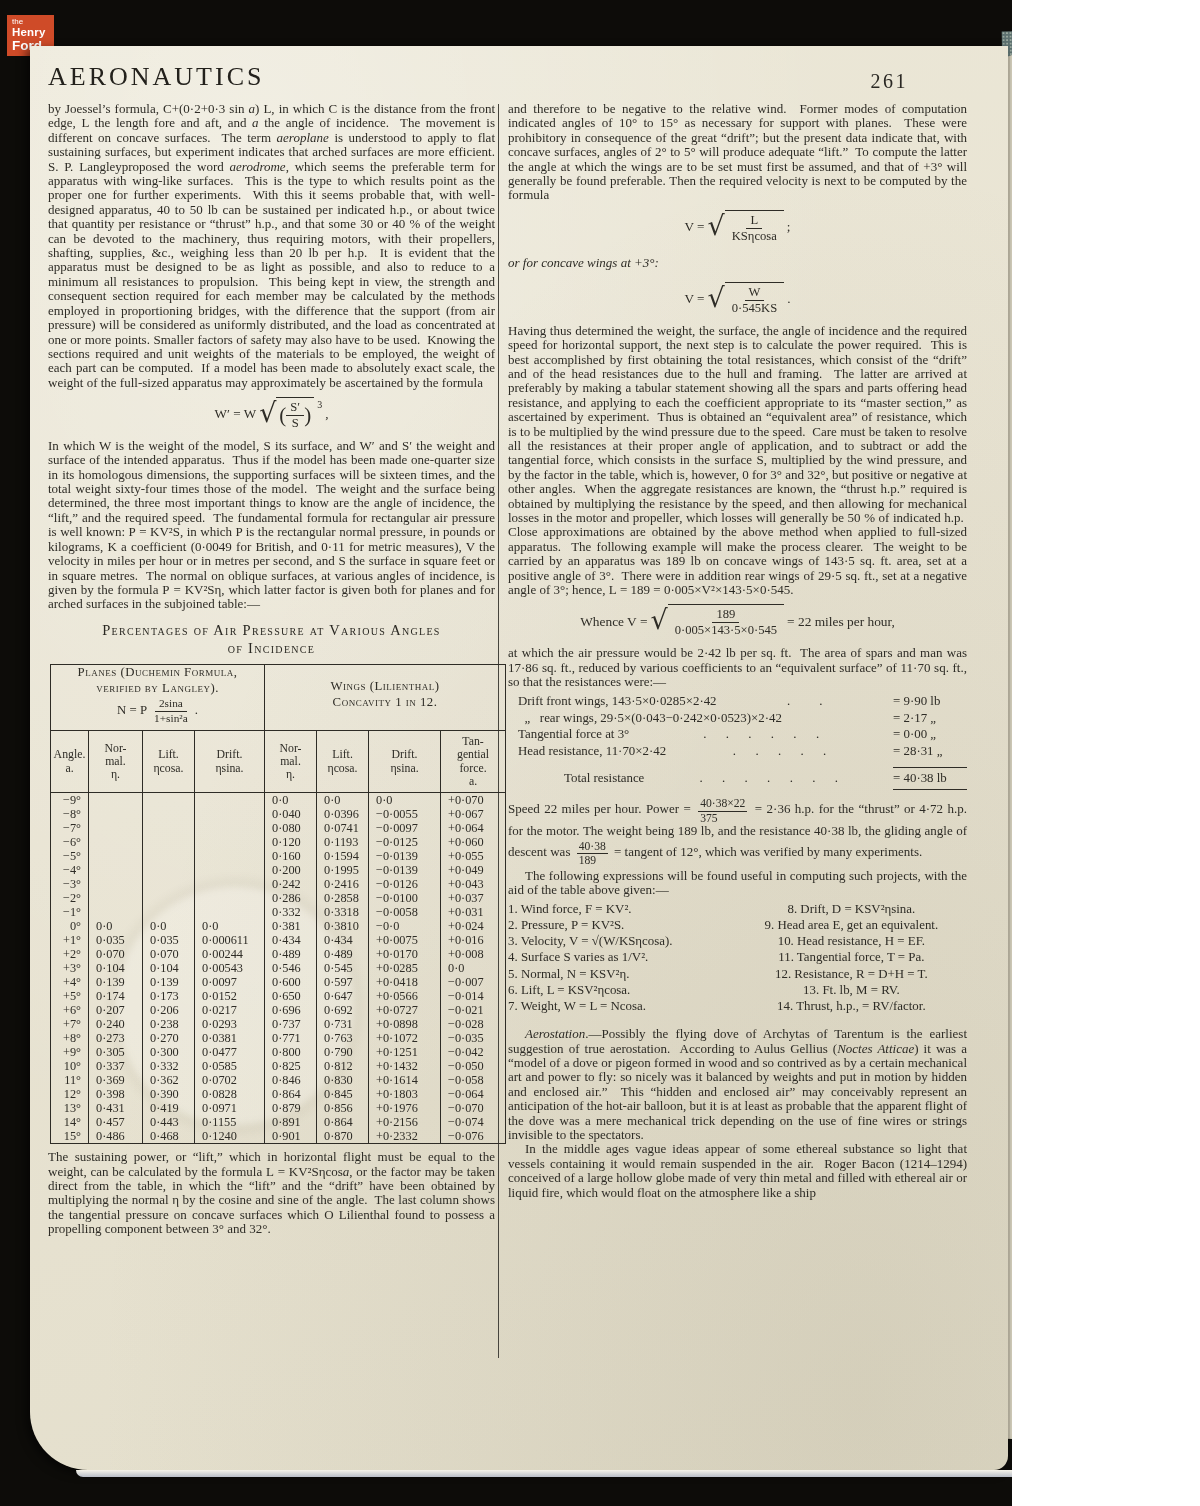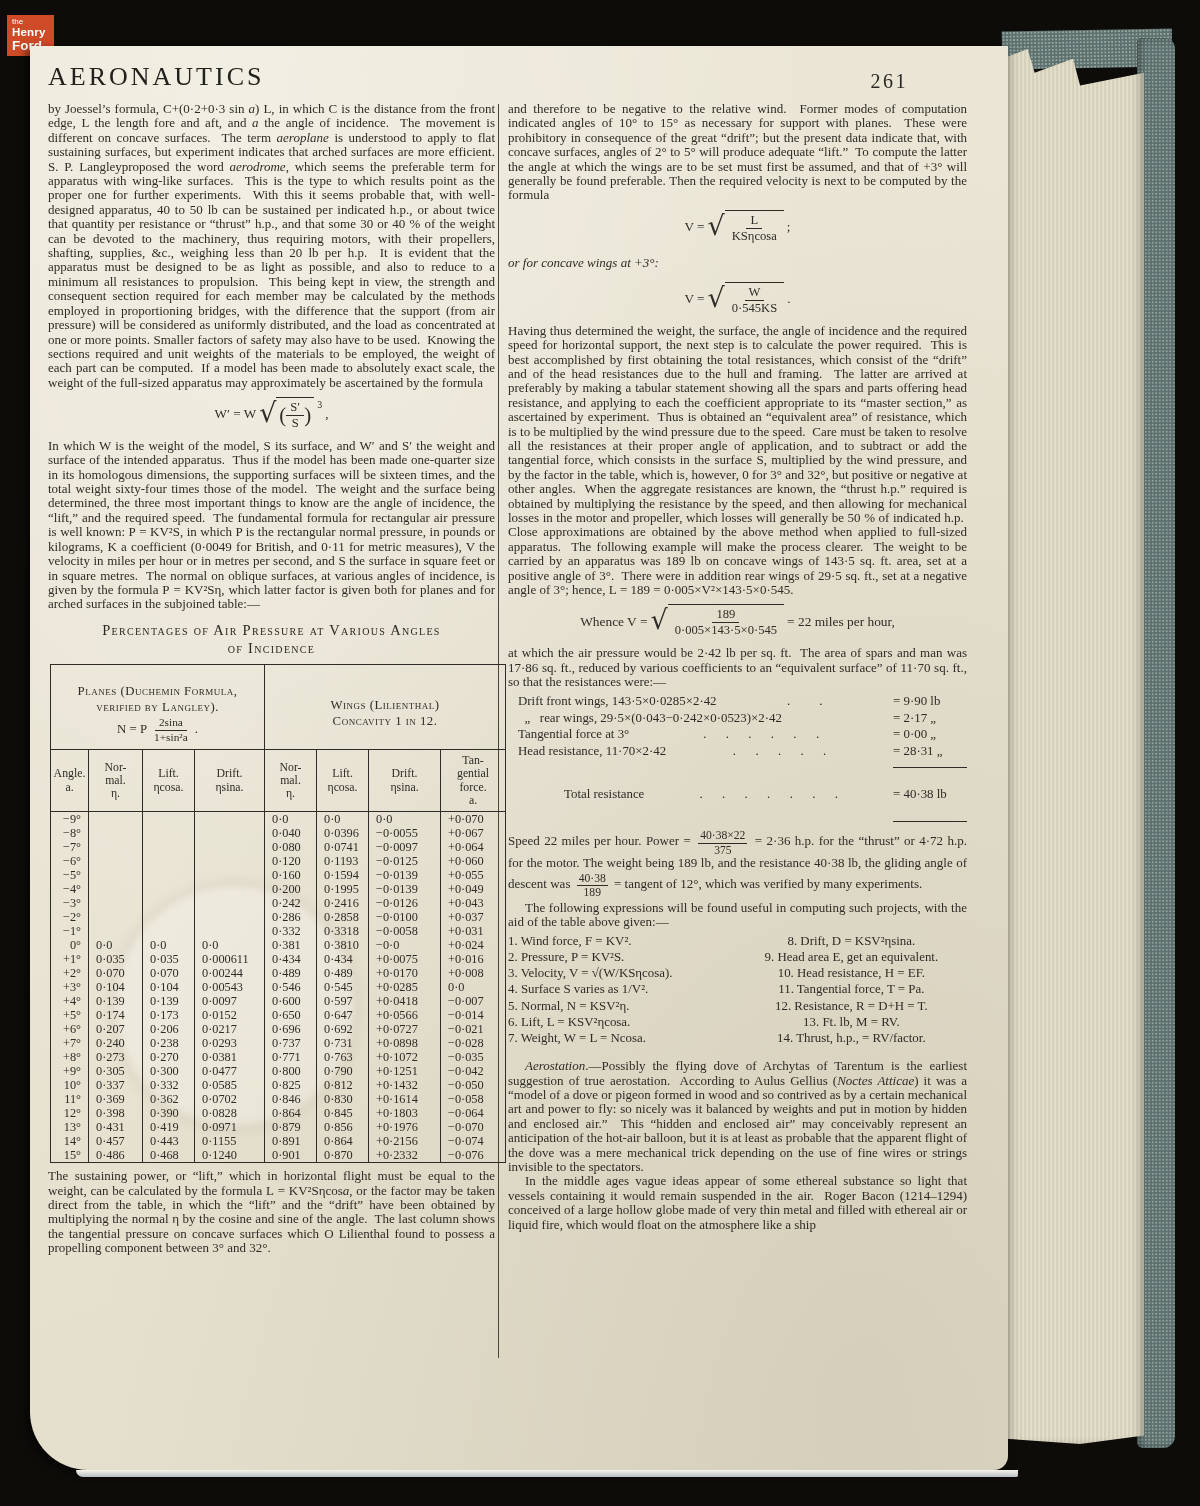--- a/index.html
+++ b/index.html
@@ -1,16 +1,16 @@
 <!DOCTYPE html>
 <html><head>
 <meta charset="utf-8">
 <style>
   html,body{margin:0;padding:0;}
-  .scene{position:relative;width:1200px;height:1506px;background:#0d0c09;overflow:hidden;
+  .scene{position:relative;width:1012px;height:1506px;background:#0d0c09;overflow:hidden;
          font-family:"Liberation Serif",serif;color:#2e2c26;}
   
   .logo{position:absolute;left:7px;top:15px;width:47px;height:41px;background:#cf4b28;
         color:#fff;font-family:"Liberation Sans",sans-serif;padding:3px 0 0 5px;box-sizing:border-box;line-height:1;}
   .logo-the{display:block;font-size:8px;}
   .logo-henry{display:block;font-size:11.5px;font-weight:bold;margin-top:1px;letter-spacing:.2px;}
   .logo-ford{display:block;font-size:13.5px;font-weight:bold;}
   .cover-top{position:absolute;left:1002px;top:30px;width:170px;height:38px;transform:rotate(-1deg);
         background-color:#5d7170;background-image:radial-gradient(circle,#9aa99f 0.7px,transparent 1px);background-size:3.5px 3.5px;}
   .cover-right{position:absolute;left:1137px;top:38px;width:38px;height:1410px;border-radius:4px 10px 12px 6px;
@@ -44,48 +44,48 @@
   .lead-in{margin:12px 0;text-align:left;font-style:italic;}
   
   .formula{display:flex;align-items:center;justify-content:center;gap:3px;margin:7px 0 8px;font-size:13.2px;line-height:1.15;}
   .rad{font-size:27px;line-height:.8;margin-right:-3px;transform:translateY(-1px);font-family:"DejaVu Sans",sans-serif;}
   .vinc{display:inline-flex;align-items:center;border-top:1.4px solid #2e2c26;padding:2px 3px 0 3px;}
   .frac{display:inline-flex;flex-direction:column;align-items:center;font-size:12.6px;line-height:1.18;}
   .frac .fn{border-bottom:1px solid #2e2c26;padding:0 4px;}
   .frac .fd{padding:0 4px;}
   .paren{font-size:21px;line-height:.9;}
   .fexp{font-size:10px;transform:translateY(-9px);display:inline-block;}
-  .ifrac{display:inline-flex;flex-direction:column;align-items:center;font-size:11.6px;line-height:1.18;
+  .ifrac{display:inline-flex;flex-direction:column;font-size:11.6px;line-height:1.18;
          vertical-align:middle;margin:0 3px;transform:translateY(1px);}
   .ifrac .fn{border-bottom:1px solid #2e2c26;padding:0 2px;}
   .ifrac .fd{padding:0 2px;}
   
   .table-caption{margin:9px 0 7px;text-align:center;font-variant:small-caps;letter-spacing:1.3px;font-size:14.5px;line-height:1.25;color:#2a2822;}
   table.ptable{border-collapse:collapse;width:455px;margin-left:2px;table-layout:fixed;
         border:1.6px solid #2e2c26;color:#2e2c26;}
   .ptable th,.ptable td{border-left:1px solid #2e2c26;font-weight:normal;}
   .ptable th:first-child,.ptable td:first-child{border-left:none;}
   .ptable td:nth-child(5){border-left-width:1.5px;}
   .ghead{border-bottom:1.4px solid #2e2c26;font-variant:small-caps;letter-spacing:.5px;
-         font-size:12.8px;line-height:1.22;padding:19px 3px 5px;text-align:center;vertical-align:middle;}
+         font-size:12.8px;line-height:1.22;padding:0 3px 5px;text-align:center;vertical-align:middle;}
   .ghead .frm{display:flex;justify-content:center;align-items:center;gap:3px;font-variant:normal;letter-spacing:0;margin-top:1px;}
   .ghead .frac{font-size:11.3px;}
   .colhead th{border-bottom:1.4px solid #2e2c26;font-size:11.8px;line-height:1.13;padding:4px 1px;
          white-space:pre-line;text-align:center;vertical-align:middle;}
   .ptable tbody td{height:14px;font-size:12.3px;line-height:14px;padding:0 2px 0 7px;text-align:left;white-space:nowrap;overflow:hidden;}
   .ptable tbody td:first-child{text-align:right;padding:0 7px 0 0;}
   
   .res-pairs{margin:4px 0 6px 10px;font-size:12.9px;line-height:16.5px;}
   .res-row{display:flex;align-items:baseline;}
   .res-row .rl{white-space:pre;}
   .res-row .ld{flex:1 1 auto;overflow:hidden;white-space:pre;text-align:center;padding:0 6px;}
   .res-row .rv{white-space:pre;min-width:74px;text-align:left;}
   .res-row:last-child{margin-top:8px;}
   .res-row:last-child .rl{padding-left:46px;}
-  .res-row:last-child .rv{border-top:1.3px solid #2e2c26;border-bottom:1.3px solid #2e2c26;padding:18px 0;}
+  .res-row:last-child .rv{border-top:1.3px solid #2e2c26;border-bottom:1.3px solid #2e2c26;padding:2px 0;}
   
   .expr-cols{display:flex;gap:12px;margin:3px 0 5px;}
   .expr-col{font-size:12.9px;line-height:16.2px;text-align:left;}
   .expr-col:first-child{flex:0 0 47%;}
   .expr-col:last-child{flex:1;text-align:center;}
   .expr-item{padding-left:20px;text-indent:-20px;}
   .sp8{height:8px;}
 </style>
 </head>
 <body>

